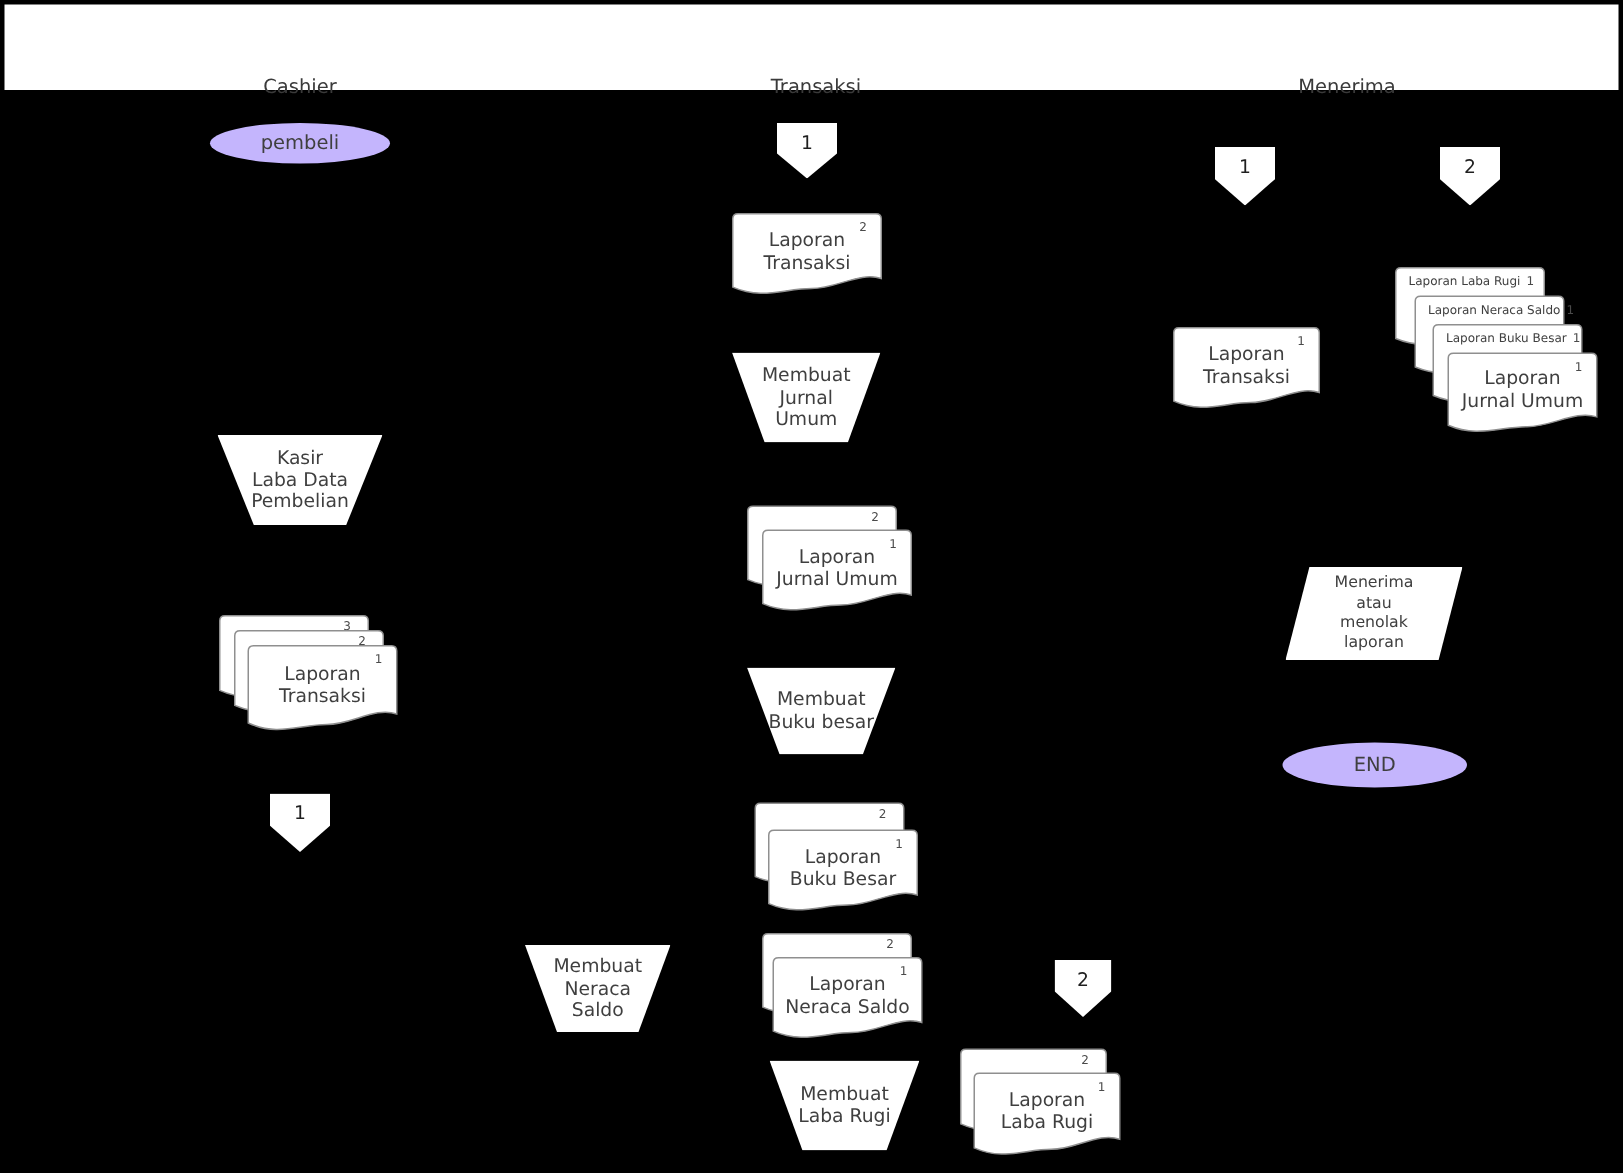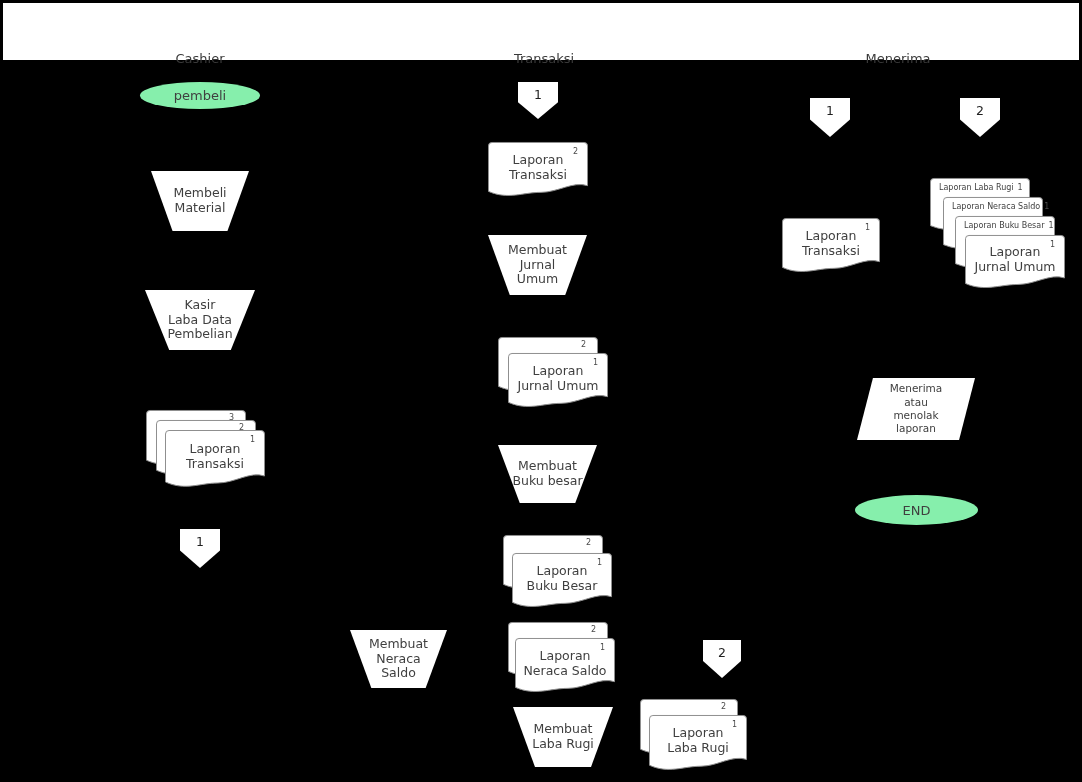--- a/index.html
+++ b/index.html
@@ -6,21 +6,21 @@
   .stage{
     position:relative;width:1082px;height:782px;background:#000;
     font-family:"DejaVu Sans","Liberation Sans",sans-serif;color:#3f3f3f;overflow:hidden;
   }
   
   .hdr{position:absolute;left:3px;top:3px;right:3px;height:57px;background:#fff;}
   .hdr .t{position:absolute;top:20px;transform:translateX(-50%);font-size:13px;color:#3a3a3a;white-space:nowrap;margin-top:28px;}
   
   .node{position:absolute;}
   
-  .ellip{background:#86efac;border-radius:50%;display:flex;align-items:center;justify-content:center;
+  .ellip{background:#c4b5fd;border-radius:50%;display:flex;align-items:center;justify-content:center;
          font-size:13px;text-align:center;}
   
   .manual{background:#fff;clip-path:polygon(0 0,100% 0,78% 100%,22% 100%);
           display:flex;align-items:center;justify-content:center;text-align:center;
           font-size:12.5px;line-height:1.18;white-space:pre-line;}
   
   .para{background:#fff;clip-path:polygon(13.5% 0,100% 0,86.5% 100%,0 100%);
         display:flex;align-items:center;justify-content:center;text-align:center;
         font-size:10.5px;line-height:1.28;white-space:pre-line;}
   
@@ -46,22 +46,20 @@
 <div class="stage">
 
   <div class="hdr">
     <span class="t" style="left:197px">Cashier</span>
     <span class="t" style="left:541px">Transaksi</span>
     <span class="t" style="left:895px">Menerima</span>
   </div>
 
   <div class="node ellip" style="left:140px;top:82px;width:120px;height:27px">pembeli</div>
 
-  <div class="node manual" style="left:151px;top:171px;width:98px;height:60px">Membeli
-Material</div>
 
   <div class="node manual" style="left:145px;top:290px;width:110px;height:60px">Kasir
 Laba Data
 Pembelian</div>
 
   <div class="node" style="left:146px;top:410px;width:125px;height:84px">
     <div class="page" style="left:0;top:0;width:100px;height:58px;z-index:1">
       <svg class="docsvg" viewBox="0 0 100 60" preserveAspectRatio="none">
           <path d="M4 .5 H96 Q99.5 .5 99.5 4 V46 C85 41 70 53 53 53 C35 53 20 61 .5 52 V4 Q.5 .5 4 .5 Z" vector-effect="non-scaling-stroke"></path>
         </svg>

